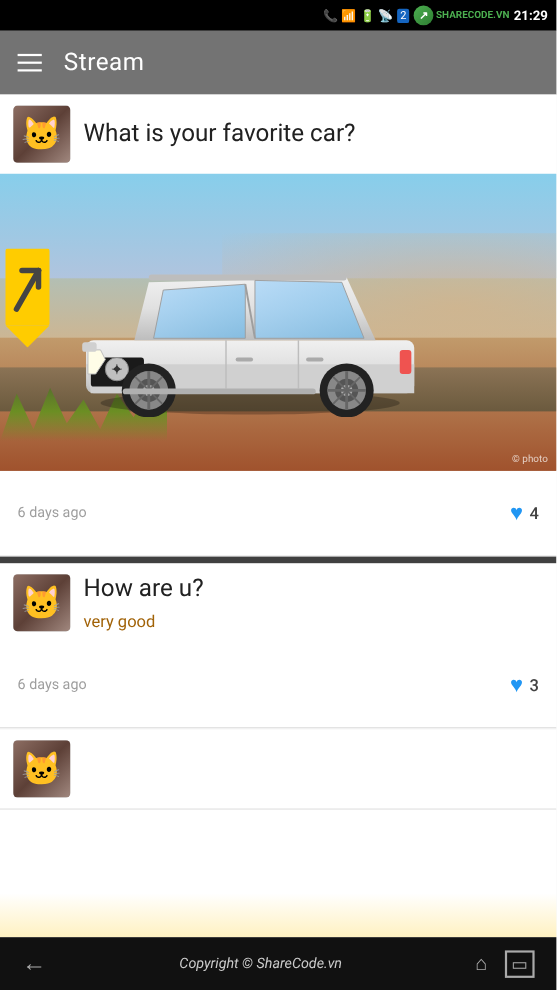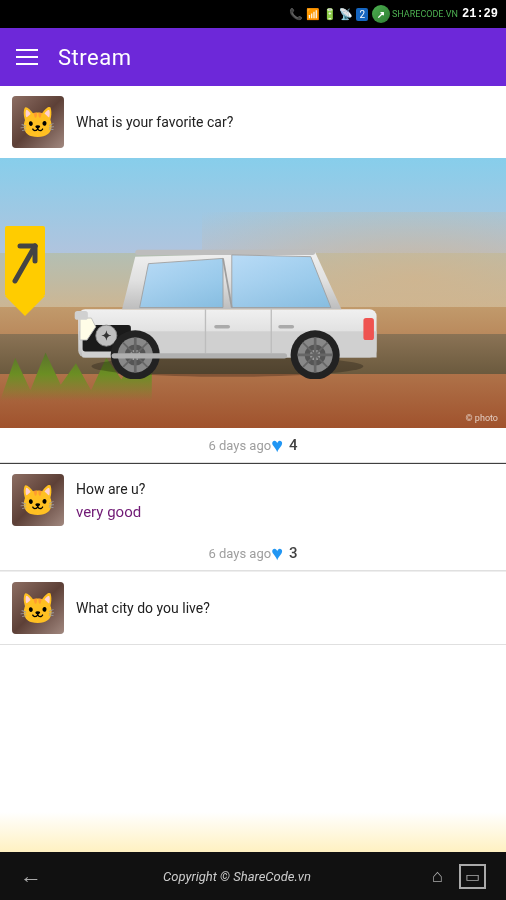--- a/index.html
+++ b/index.html
@@ -30,28 +30,27 @@
       gap: 3px;
     }
     .status-icon {
       color: white;
       font-size: 11px;
     }
     .status-time {
       color: white;
       font-size: 12px;
       font-weight: bold;
-      font-family: Liberation Mono, monospace;
     }
 
     
     .header {
       width: 100%;
       height: 58px;
-      background: #6d28d9;
+      background: #737373;
       display: flex;
       align-items: center;
       padding: 0 16px;
       gap: 20px;
     }
     .hamburger-icon {
       display: flex;
       flex-direction: column;
       gap: 5px;
       cursor: pointer;
@@ -105,21 +104,21 @@
       display: flex;
       align-items: center;
       justify-content: center;
     }
     .avatar-cat::before {
       content: '🐱';
       font-size: 30px;
     }
 
     .post-title {
-      font-size: 14px;
+      font-size: 22px;
       color: #212121;
       font-weight: 400;
       line-height: 1.3;
       text-align: center;
     }
 
     
     .post-image {
       width: 100%;
       height: 270px;
@@ -190,22 +189,22 @@
       color: rgba(255,255,255,0.7);
       font-size: 9px;
       z-index: 5;
       padding-left: 20px;
     }
 
     
     .post-footer {
       display: flex;
       align-items: center;
-      justify-content: center;
-      padding: 5px 16px;
+      justify-content: space-between;
+      padding: 26px 16px;
     }
     .post-time {
       color: #9e9e9e;
       font-size: 13px;
     }
     .post-likes {
       display: flex;
       align-items: center;
       gap: 6px;
     }
@@ -218,21 +217,21 @@
       font-size: 15px;
       font-weight: 500;
     }
 
     
     .post-content {
       padding: 4px 12px 8px;
     }
     .post-body-text {
       font-size: 15px;
-      color: #701a75;
+      color: #a16207;
       margin-top: 4px;
     }
 
     
     .post-card-third {
       background: #fff;
     }
 
     
     .bottom-gradient {
@@ -304,21 +303,21 @@
     <span class="status-icon">📞</span>
     <span class="status-icon">📶</span>
     <span class="status-icon">🔋</span>
     <span class="status-icon">📡</span>
     <span class="status-icon" style="font-size:10px;background:#1565c0;color:white;padding:1px 3px;border-radius:2px;">2</span>
   </div>
   <div class="sharecode-logo">
     <div class="sc-circle">
       <span class="sc-arrow">↗</span>
     </div>
-    <span class="status-icon" style="font-size:9px;color:#4caf50;font-weight:normal;">SHARECODE.VN</span>
+    <span class="status-icon" style="font-size:9px;color:#4caf50;font-weight:bold;">SHARECODE.VN</span>
   </div>
   <span class="status-time">21:29</span>
 </div>
 
 <div class="header">
   <div class="hamburger-icon">
     <span></span>
     <span></span>
     <span></span>
   </div>
@@ -434,21 +433,21 @@
 
     <div class="post-footer">
       <span class="post-time">6 days ago</span>
       <div class="post-likes">
         <span class="heart-icon">♥</span>
         <span class="like-count">4</span>
       </div>
     </div>
   </div>
 
-  <div class="post-card" style="border-top:1px solid #404040;">
+  <div class="post-card" style="border-top:6px solid #404040;">
     <div class="post-header">
       <div class="avatar">
         <div class="avatar-cat"></div>
       </div>
       <div>
         <span class="post-title">How are u?</span>
         <div class="post-content" style="padding:4px 0 0;">
           <span class="post-body-text">very good</span>
         </div>
       </div>
@@ -461,21 +460,20 @@
         <span class="like-count">3</span>
       </div>
     </div>
   </div>
 
   <div class="post-card post-card-third" style="border-top:1px solid #eee;">
     <div class="post-header">
       <div class="avatar">
         <div class="avatar-cat"></div>
       </div>
-      <span class="post-title">What city do you live?</span>
     </div>
   </div>
 
 </div>
 
 <div class="bottom-gradient"></div>
 
 <div class="bottom-nav">
   <span class="nav-icon">←</span>
   <div class="bottom-nav-center">

